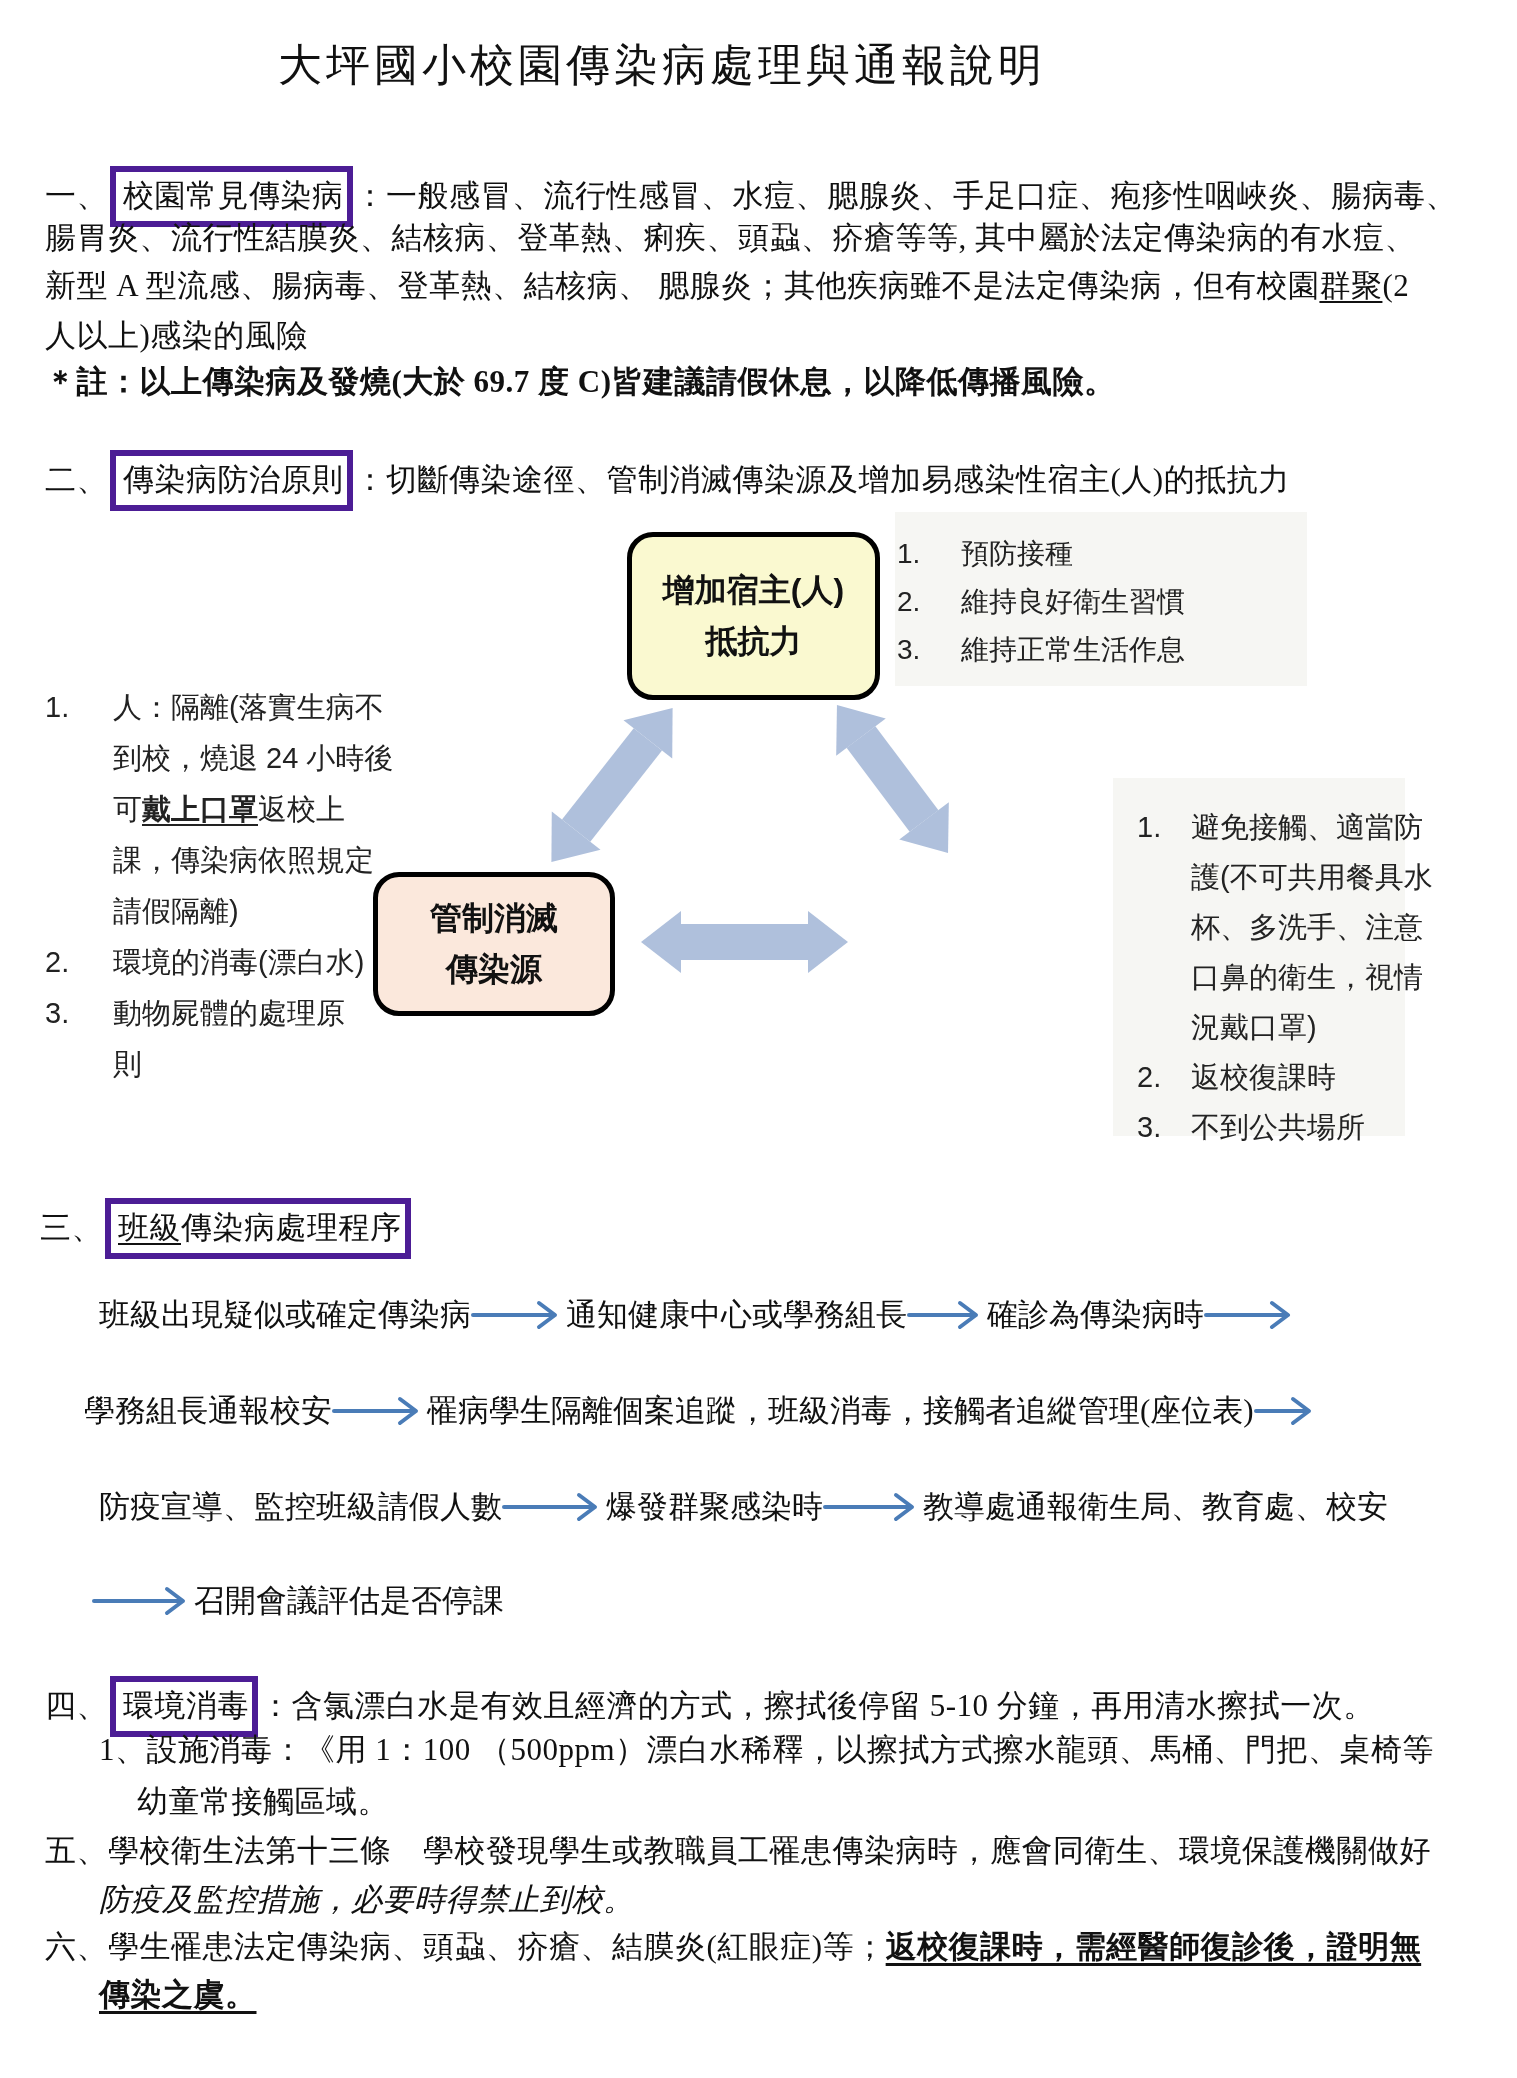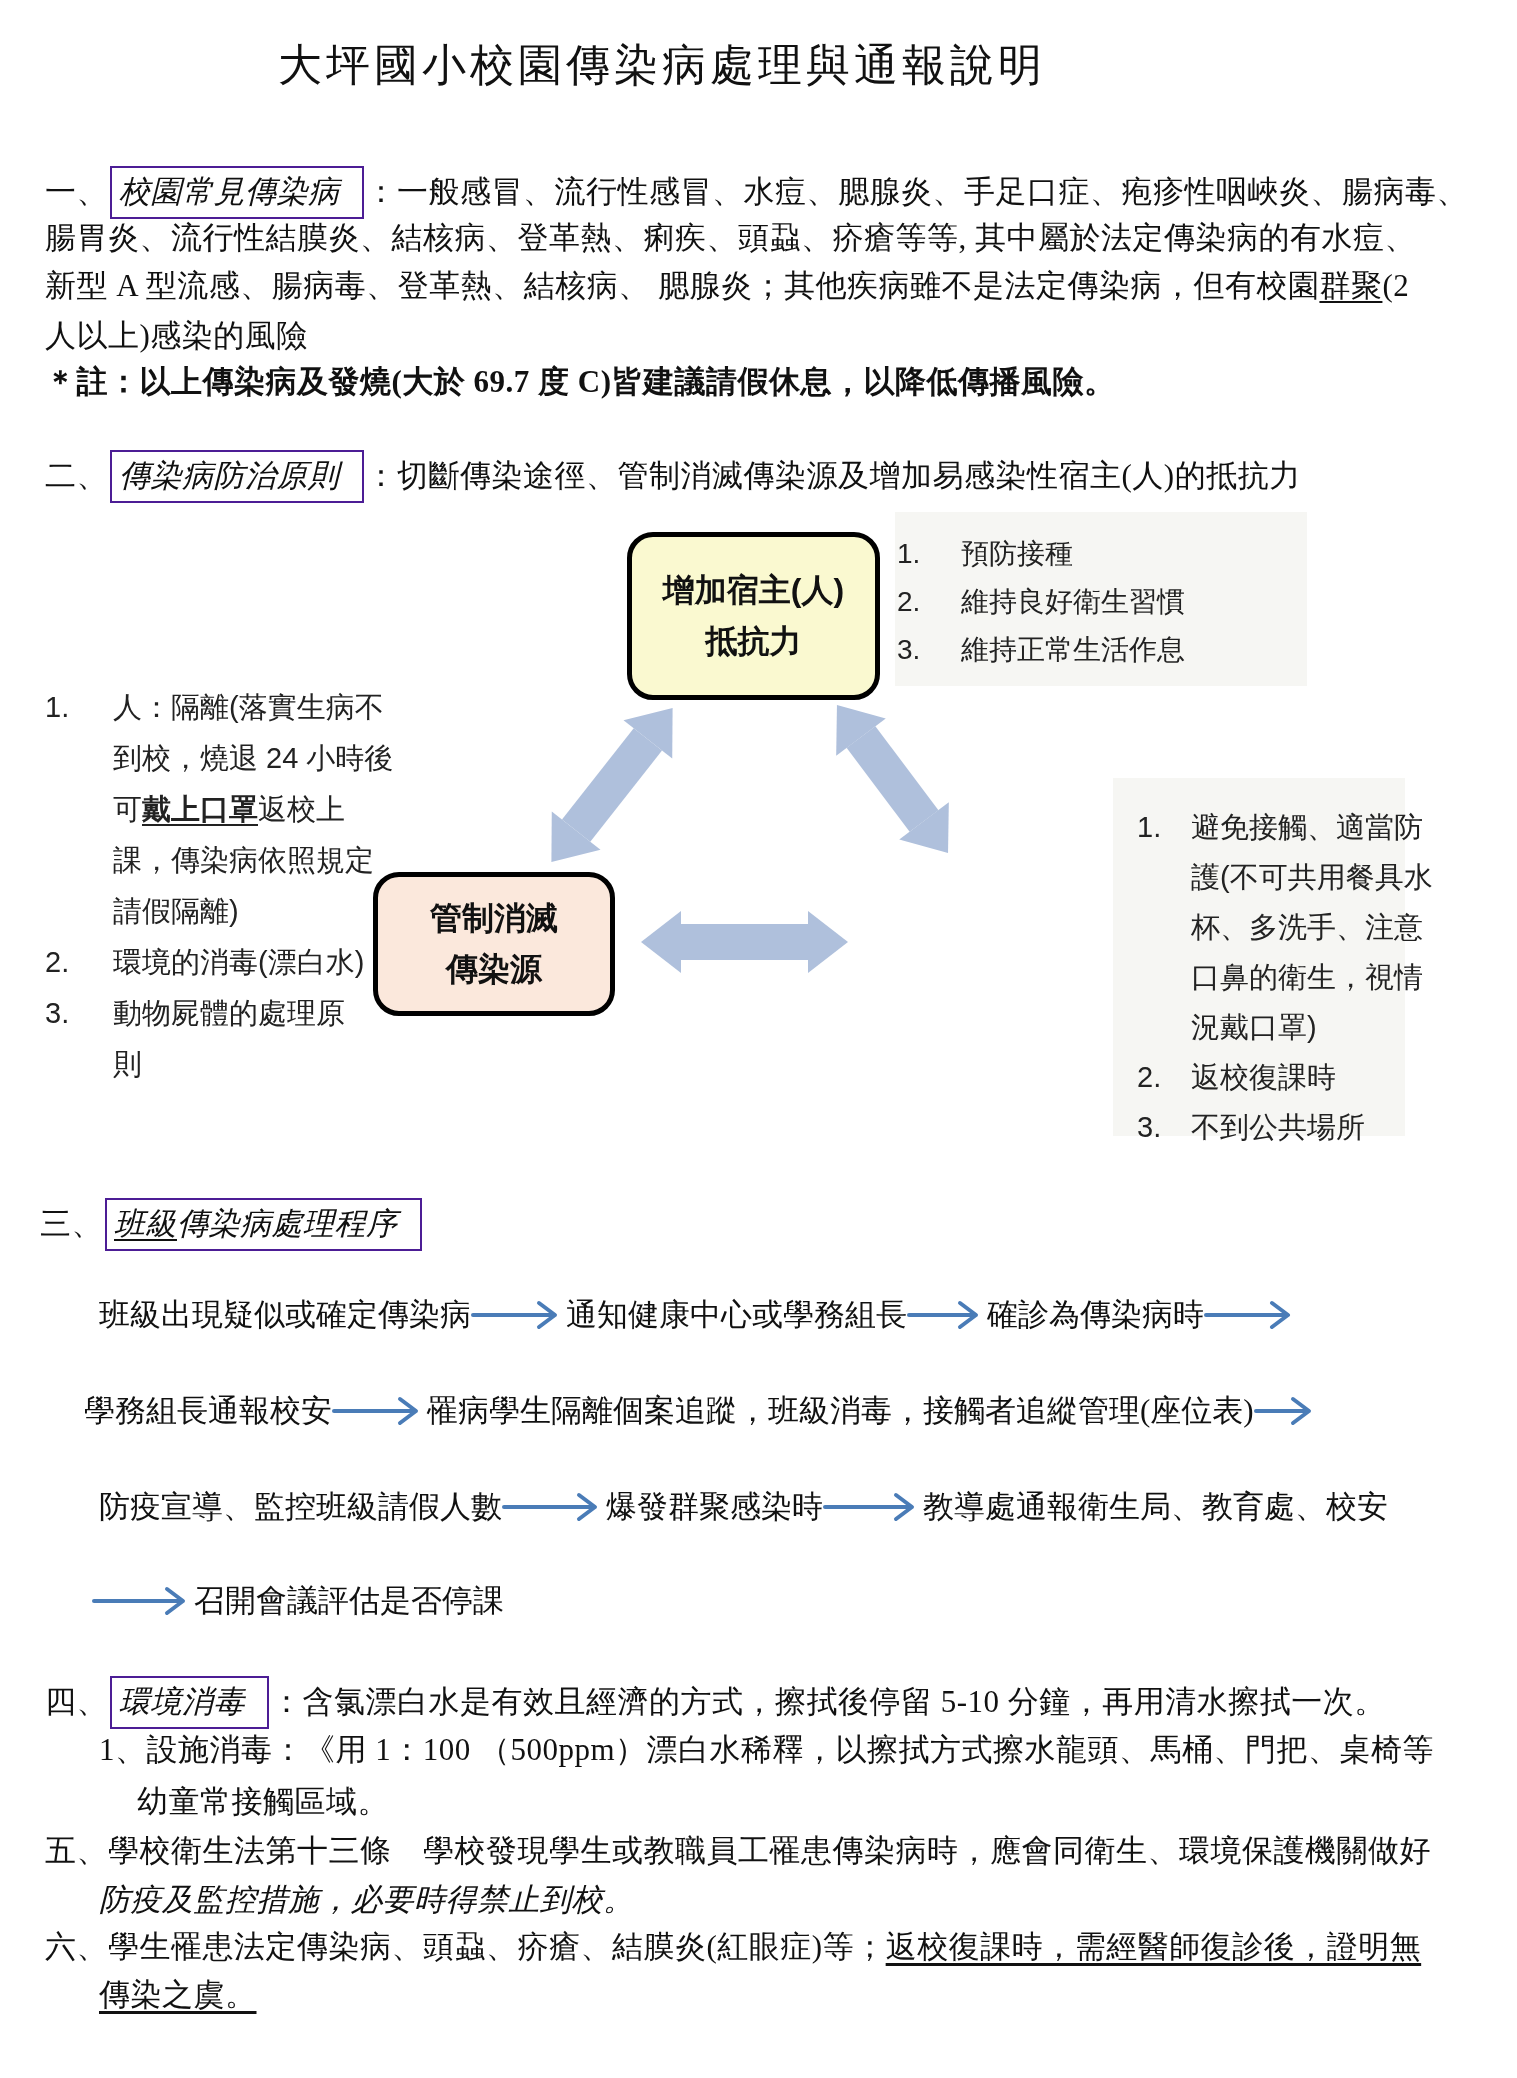--- a/index.html
+++ b/index.html
@@ -35,31 +35,30 @@
     white-space: nowrap;
     line-height: 44px;
   }
   .bold { font-weight: bold; }
   .u {
     text-decoration: underline;
     text-underline-offset: 5px;
     text-decoration-thickness: 2px;
   }
   .emph {
-    font-weight: normal;
+    font-weight: bold;
     text-decoration: underline;
     text-underline-offset: 6px;
     text-decoration-thickness: 3px;
   }
   .kbox {
     display: inline-block;
-    border: 2px solid #4c1d95;
-    padding: 2px 22px 3px 7px;
+    border: 6px solid #4c1d95;
+    padding: 2px 3px 3px 7px;
     margin: 0 2px;
-    font-style: italic;
   }
   
   .diagram {
     position: absolute;
     left: 0; top: 510px;
     width: 1517px; height: 686px;
   }
   .scanrect { position: absolute; background: var(--scan_bg); }
   .dbox {
     position: absolute;

